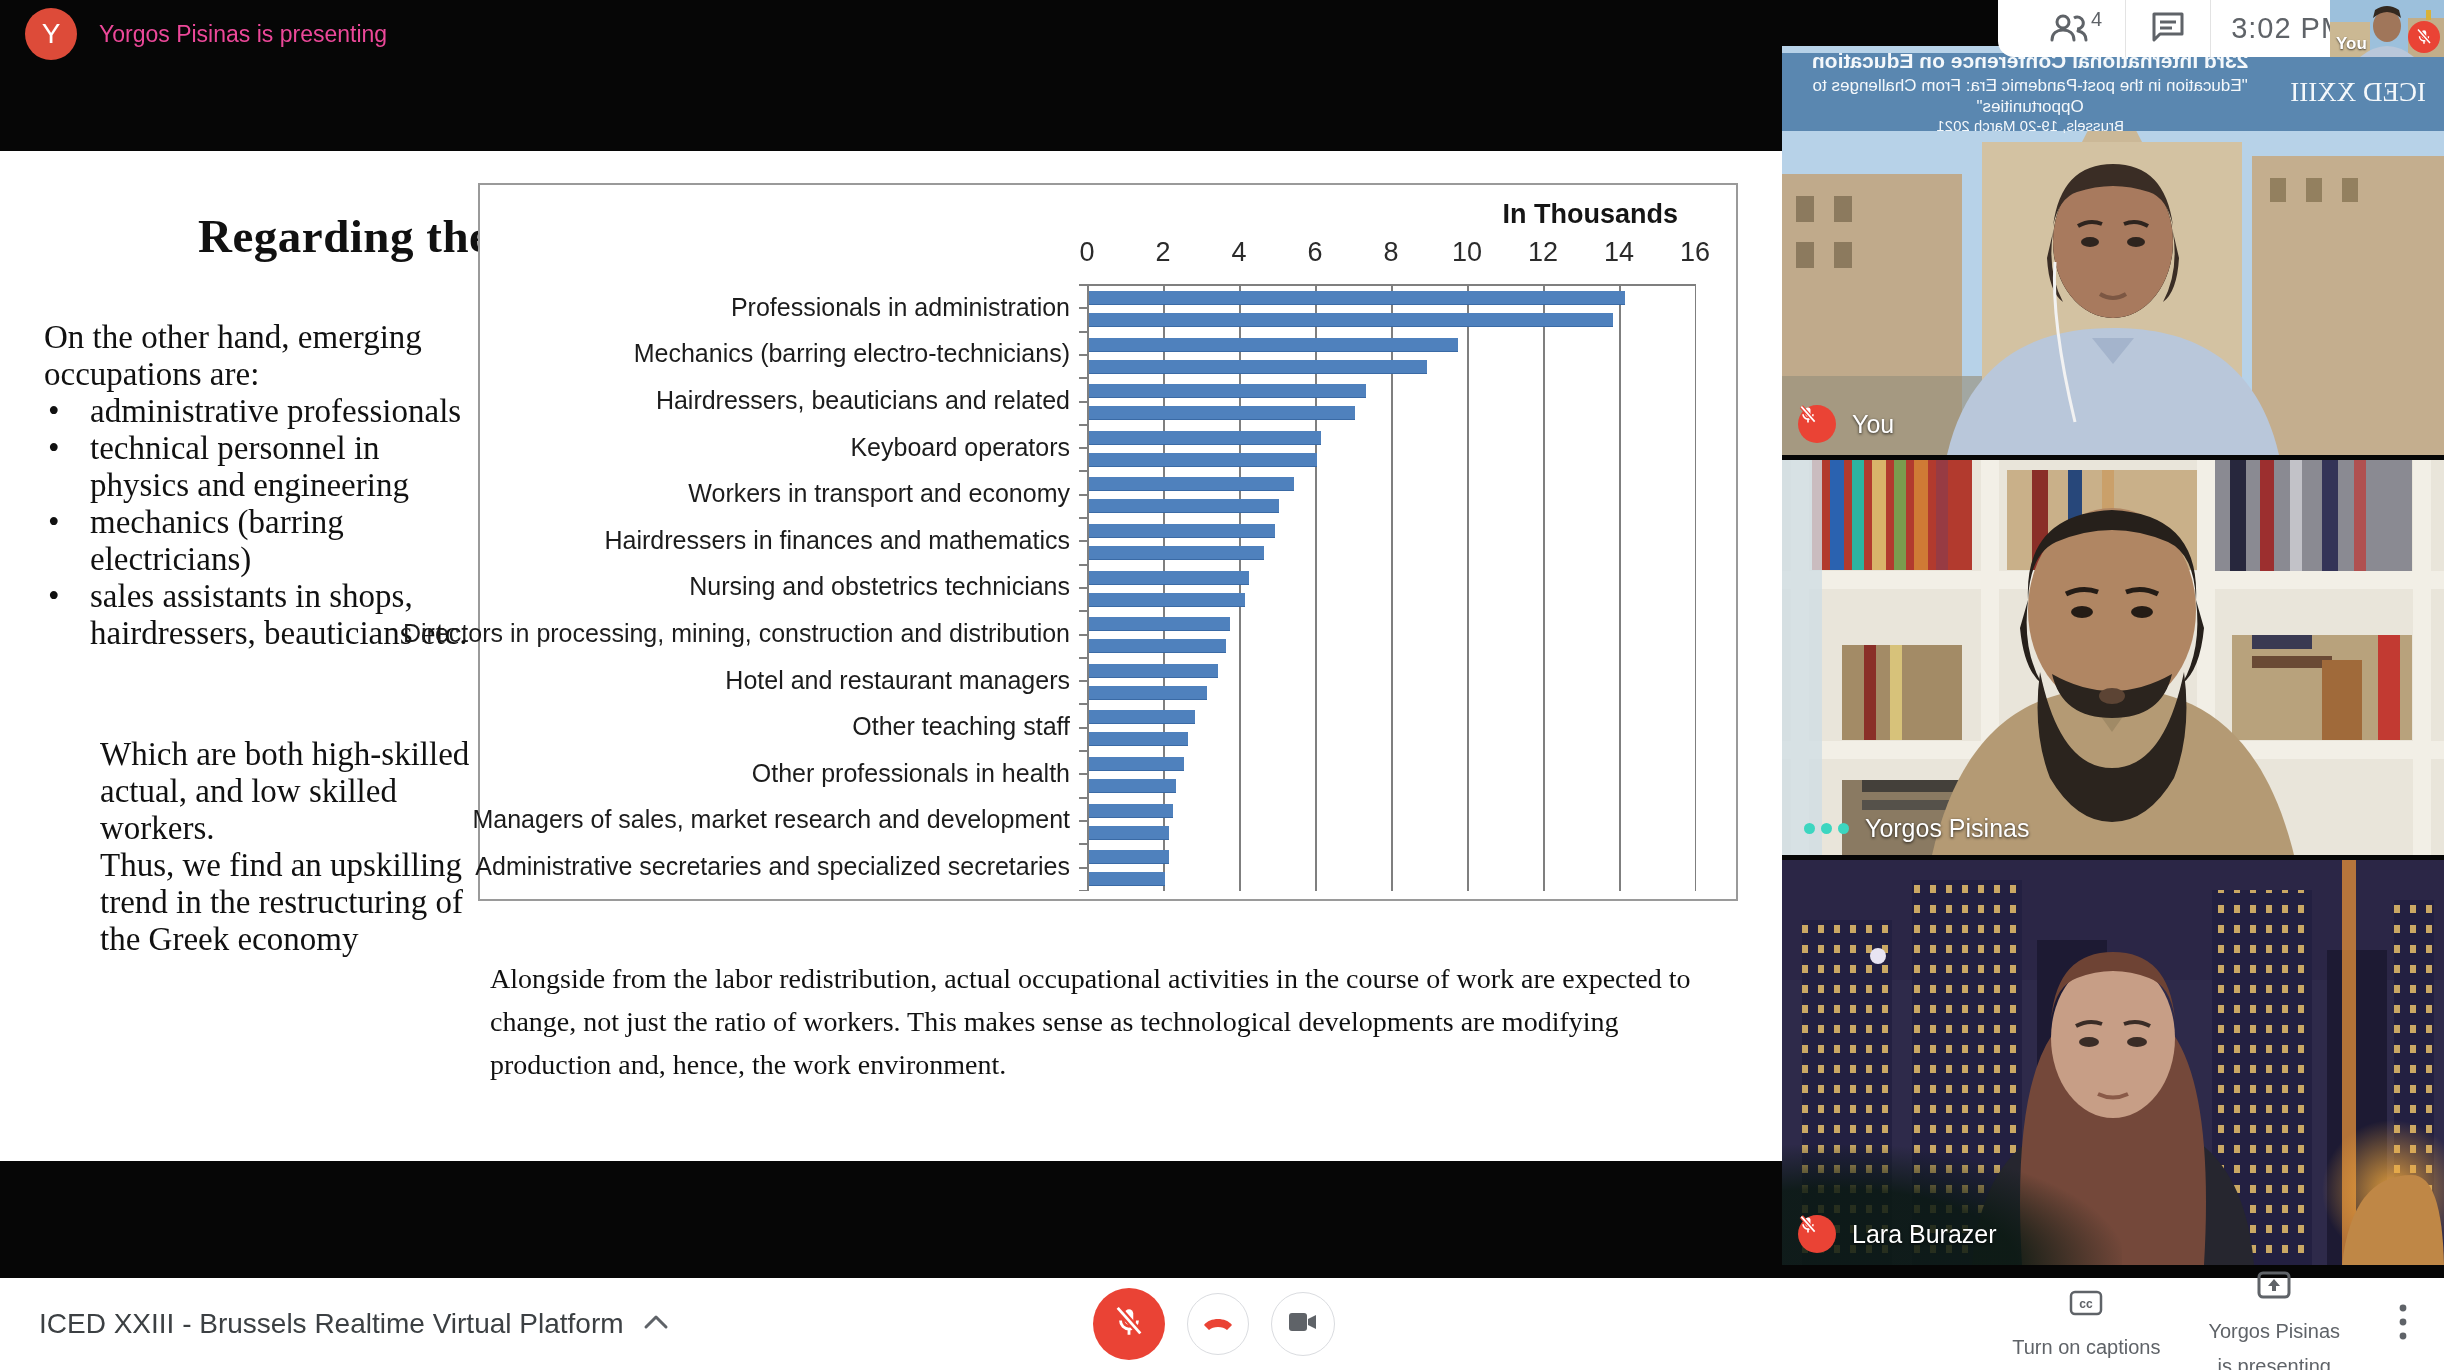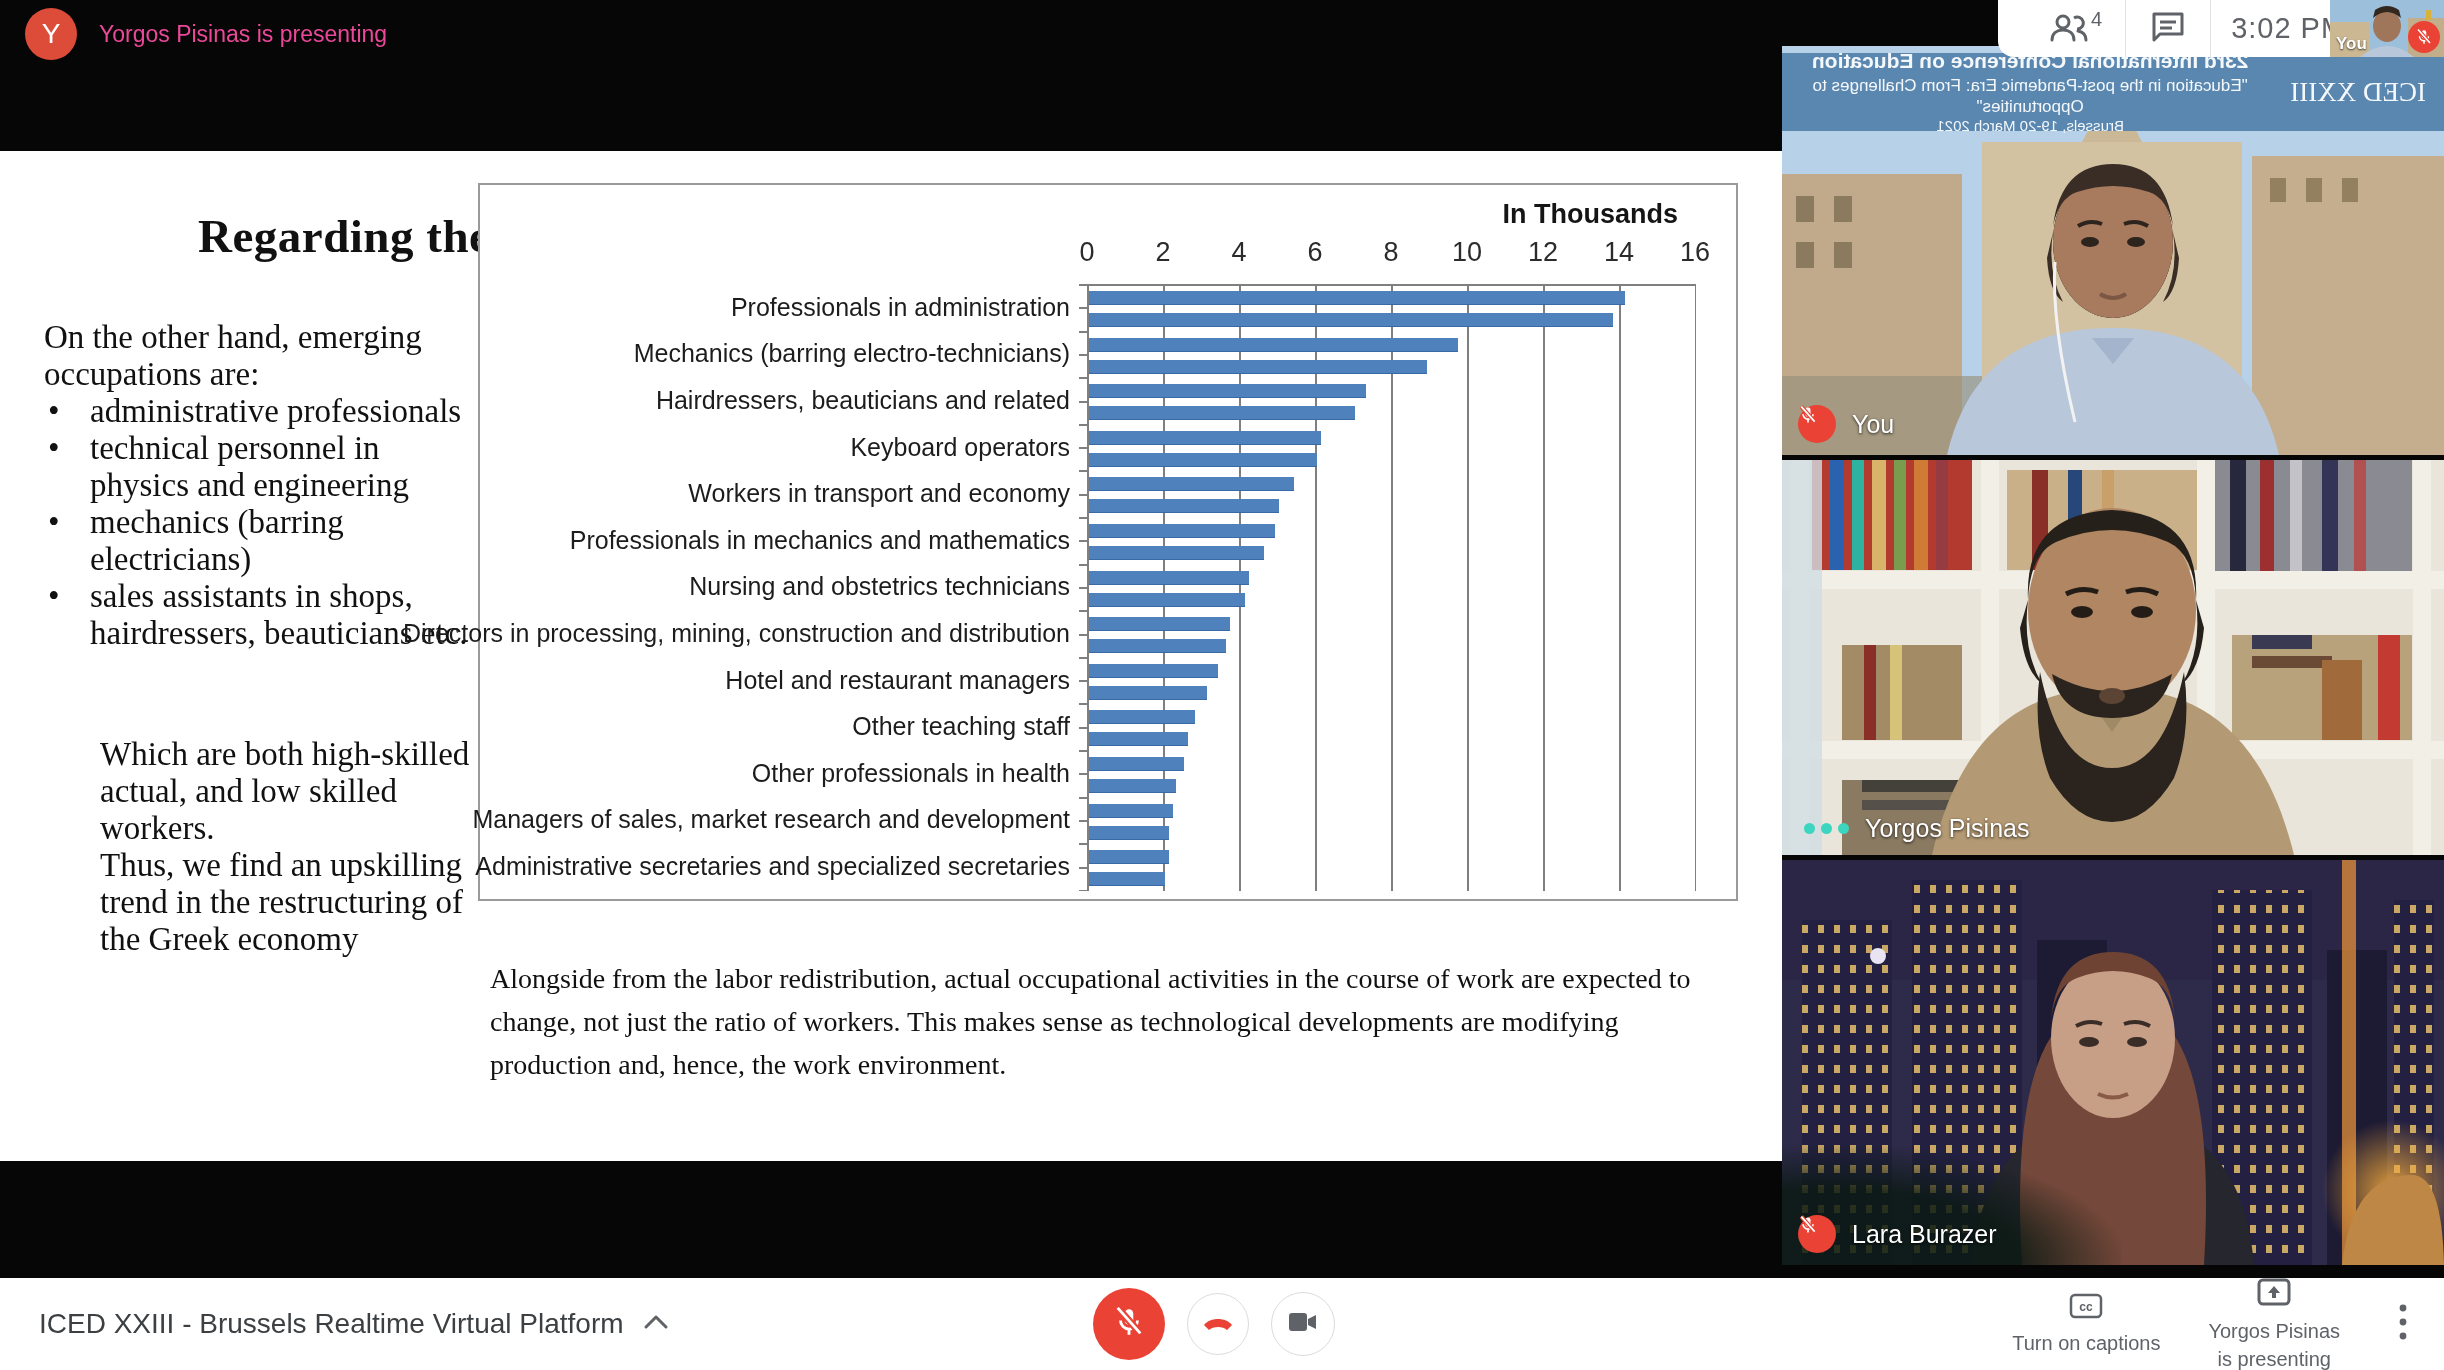--- a/index.html
+++ b/index.html
@@ -82,21 +82,21 @@
   
   #bottom-bar { position:absolute; left:0; bottom:0; width:2444px; height:92px; background:#fff; z-index:50; }
   #platform { position:absolute; left:39px; top:0; height:92px; display:flex; align-items:center; gap:18px; cursor:pointer; }
   #platform-title { font-size:28px; color:#3c4043; }
   #call-controls { position:absolute; left:1093px; top:0; height:92px; display:flex; align-items:center; gap:22px; }
   .ctl-btn { border-radius:50%; display:flex; align-items:center; justify-content:center; cursor:pointer; background:#fff; }
   #mic-button { width:72px; height:72px; background:#ea4335; }
   #hangup-button { width:62px; height:62px; border:1px solid #dadce0; }
   #camera-button { width:64px; height:64px; border:1px solid #dadce0; }
   #right-controls { position:absolute; right:26px; top:0; height:92px; display:flex; align-items:center; gap:48px; }
-  .stack { display:flex; flex-direction:column; align-items:center; gap:9px; cursor:pointer; }
+  .stack { display:flex; flex-direction:column; align-items:center; gap:16px; cursor:pointer; }
   .stack-label { font-size:20px; color:#5f6368; text-align:center; line-height:23px; }
   #more-menu { padding:0 10px; cursor:pointer; display:flex; }
 </style>
 </head>
 <body>
 
 <div id="presenting-strip">
   <div id="presenter-avatar">Y</div>
   <div id="presenting-text">Yorgos Pisinas is presenting</div>
 </div>
@@ -180,21 +180,21 @@
         <span class="ctick" style="left: 532px;">14</span>
         <span class="ctick" style="left: 608px;">16</span>
       </div>
     <div id="chart-tickstrip"></div>
     <div id="chart-labels">
         <div class="clabel">Professionals in administration</div>
         <div class="clabel">Mechanics (barring electro-technicians)</div>
         <div class="clabel">Hairdressers, beauticians and related</div>
         <div class="clabel">Keyboard operators</div>
         <div class="clabel">Workers in transport and economy</div>
-        <div class="clabel">Professionals in mechanics and mathematics</div>
+        <div class="clabel">Hairdressers in finances and mathematics</div>
         <div class="clabel">Nursing and obstetrics technicians</div>
         <div class="clabel">Directors in processing, mining, construction and distribution</div>
         <div class="clabel">Hotel and restaurant managers</div>
         <div class="clabel">Other teaching staff</div>
         <div class="clabel">Other professionals in health</div>
         <div class="clabel">Managers of sales, market research and development</div>
         <div class="clabel">Administrative secretaries and specialized secretaries</div>
       </div>
     <div id="chart-plot">
         <div class="crow">

